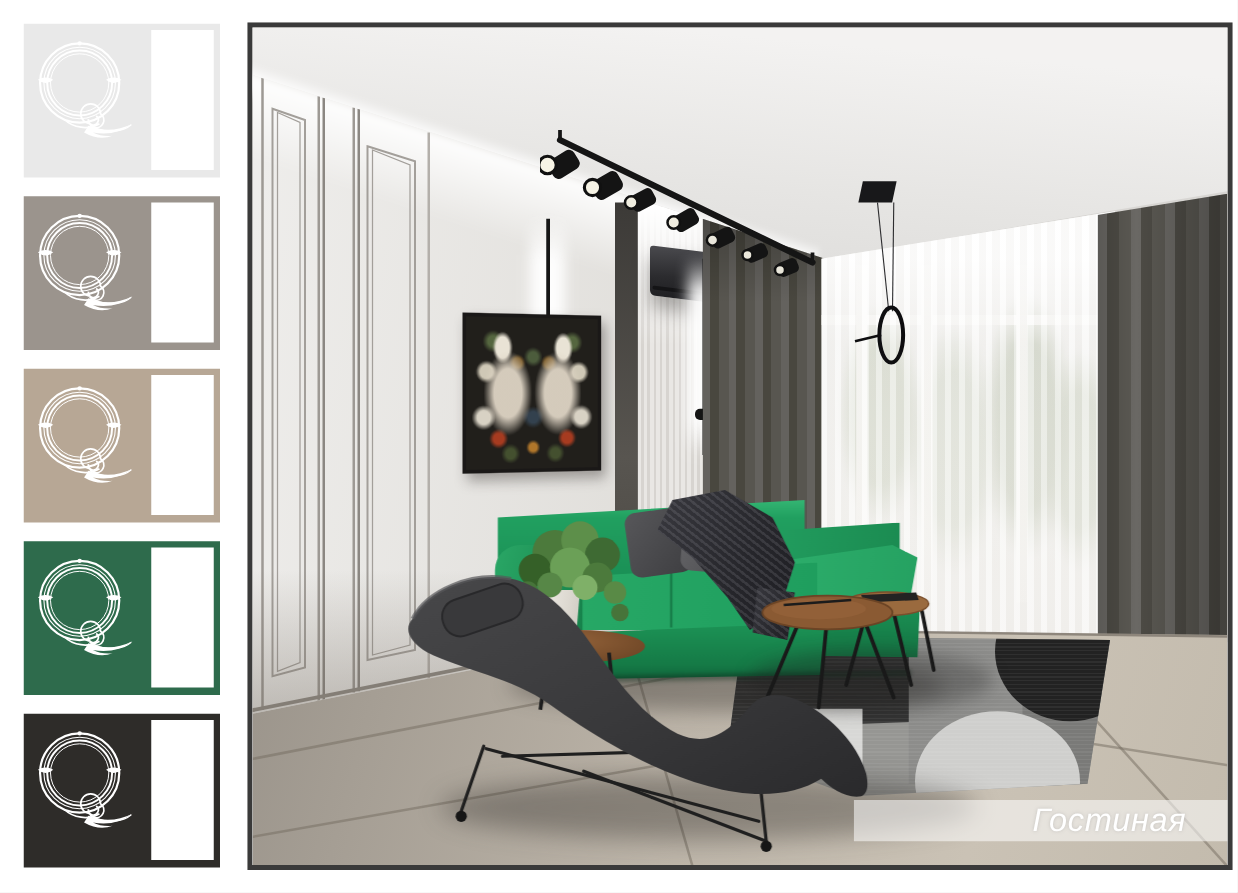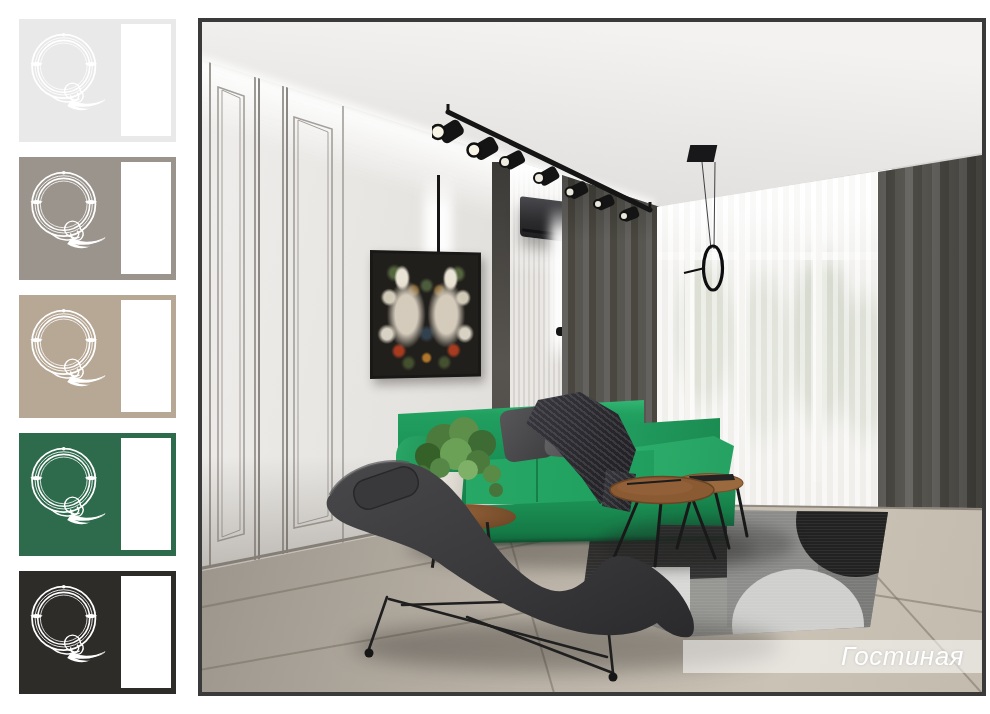--- a/index.html
+++ b/index.html
@@ -131,21 +131,21 @@
     background:repeating-linear-gradient(38deg,rgba(205,205,215,.13) 0 2px,rgba(0,0,0,0) 2px 5px);}
 
   .pot{left:226px;top:450px;width:38px;height:48px;
     clip-path:polygon(2px 0,36px 0,32px 48px,6px 48px);
     background:linear-gradient(100deg,#f3f0ea 0%,#ddd9d1 60%,#c9c5bd 100%);}
   .side-table{left:206px;top:482px;width:108px;height:26px;border-radius:50%;
     background:radial-gradient(ellipse at 40% 35%,#94633a,#6e4626 85%);}
   .stleg{position:absolute;width:2.5px;background:#1d1d1d;}
 
   .caption{left:481px;top:618px;width:299px;height:33px;background:var(--caption-bg,rgba(255,255,255,.55));
-    display:flex;align-items:center;justify-content:flex-end;padding-right:18px;box-sizing:border-box;}
+    display:flex;align-items:center;justify-content:flex-end;padding-right:33px;box-sizing:border-box;}
   .caption span{font-style:italic;font-size:26px;letter-spacing:.5px;color:var(--caption-color,#fff);
     text-shadow:0 0 3px rgba(130,130,130,.35);}
 </style>
 </head>
 <body>
 
 <div class="board">
   <aside class="swatches" id="swatches">
       <div class="swatch" style="background: rgb(233, 233, 233);">
     <svg class="qlogo" viewBox="0 0 100 100" style="color: rgb(255, 255, 255);">

